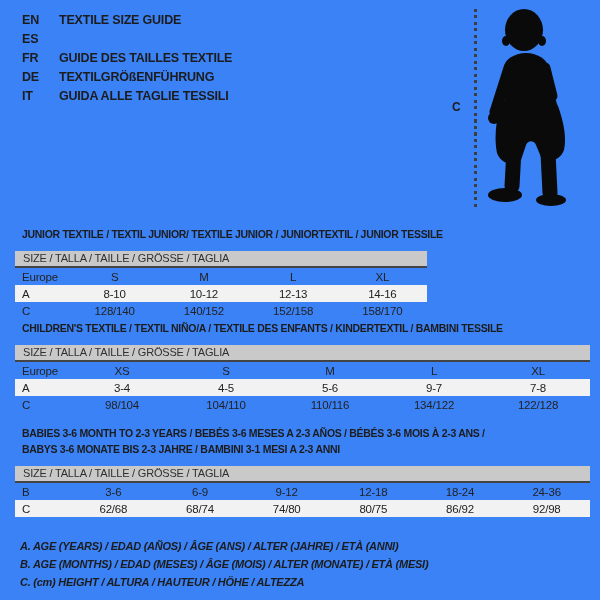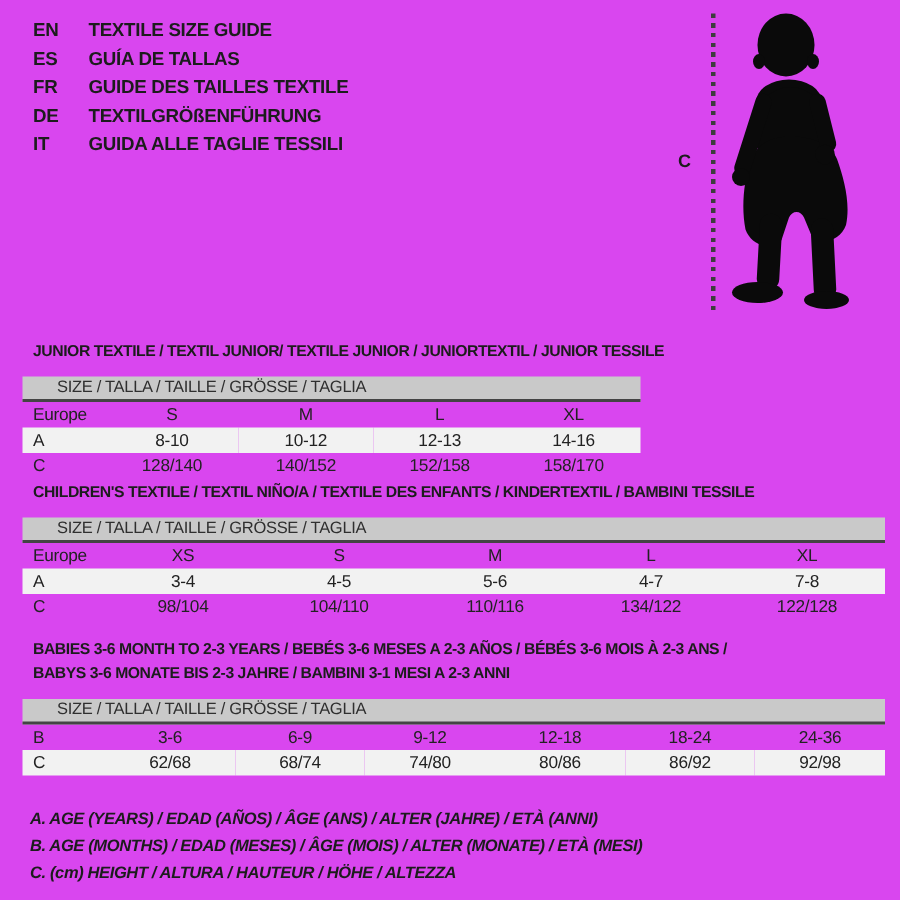--- a/index.html
+++ b/index.html
@@ -1,16 +1,16 @@
 <!DOCTYPE html>
 <html><head>
 <meta charset="utf-8">
 <style>
   html,body{margin:0;padding:0;background:#fff;}
-  .page{position:relative;width:600px;height:600px;background:#d946ef;overflow:hidden;
+  .page{position:relative;width:600px;height:600px;background:#3b82f6;overflow:hidden;
         font-family:"Liberation Sans",sans-serif;color:#1c1c1c;}
 
   
   .lang-list{position:absolute;left:22px;top:11px;}
   .lang-row{display:flex;line-height:19px;}
   .lang-code{width:37px;font-weight:700;font-size:12.5px;letter-spacing:-0.2px;}
   .lang-title{font-weight:700;font-size:12.5px;letter-spacing:-0.2px;white-space:nowrap;text-align:center;}
 
   
   .measure-line{position:absolute;left:474px;top:9px;width:2.5px;height:198px;
@@ -19,21 +19,21 @@
   .baby-svg{position:absolute;left:484px;top:8px;width:96px;height:198px;}
 
   
   .sec{position:absolute;left:15px;width:412px;}
   .sec0{top:226px;width:412px;}
   .sec1{top:320px;width:575px;}
   .sec2{top:425px;width:575px;}
   .sec-title{margin-left:7px;}
   .sec-title-line{font-weight:700;font-size:10.5px;letter-spacing:-0.3px;line-height:16px;white-space:nowrap;}
   .band{margin-top:9px;height:15px;line-height:15px;background:#c9c9c9;
-        border-bottom:2px solid #444;font-size:11px;padding-left:23px;color:#2f2f2f;
+        border-bottom:2px solid #444;font-size:11px;padding-left:8px;color:#2f2f2f;
         letter-spacing:-0.2px;}
   table.size-table{width:100%;border-collapse:collapse;table-layout:fixed;}
   table.size-table td{height:17px;font-size:11.5px;text-align:center;padding:0;
         color:#222;letter-spacing:-0.2px;vertical-align:middle;}
   table.size-table td.lbl{text-align:left;padding-left:7px;}
   tr.shaded{background:#f2f2f2;}
 
   
   .notes{position:absolute;left:20px;top:537px;font-style:italic;}
   .note{font-weight:700;font-size:11px;letter-spacing:-0.25px;line-height:18px;white-space:nowrap;}
@@ -43,21 +43,20 @@
 
 <div class="page">
 
   <div class="lang-list">
       <div class="lang-row">
         <span class="lang-code">EN</span>
         <span class="lang-title">TEXTILE SIZE GUIDE</span>
       </div>
       <div class="lang-row">
         <span class="lang-code">ES</span>
-        <span class="lang-title">GUÍA DE TALLAS</span>
       </div>
       <div class="lang-row">
         <span class="lang-code">FR</span>
         <span class="lang-title">GUIDE DES TAILLES TEXTILE</span>
       </div>
       <div class="lang-row">
         <span class="lang-code">DE</span>
         <span class="lang-title">TEXTILGRÖßENFÜHRUNG</span>
       </div>
       <div class="lang-row">
@@ -148,21 +147,21 @@
             <td>S</td>
             <td>M</td>
             <td>L</td>
             <td>XL</td>
           </tr>
           <tr class="shaded">
             <td class="lbl">A</td>
             <td>3-4</td>
             <td>4-5</td>
             <td>5-6</td>
-            <td>4-7</td>
+            <td>9-7</td>
             <td>7-8</td>
           </tr>
           <tr class="">
             <td class="lbl">C</td>
             <td>98/104</td>
             <td>104/110</td>
             <td>110/116</td>
             <td>134/122</td>
             <td>122/128</td>
           </tr>
@@ -194,21 +193,21 @@
             <td>9-12</td>
             <td>12-18</td>
             <td>18-24</td>
             <td>24-36</td>
           </tr>
           <tr class="shaded">
             <td class="lbl">C</td>
             <td>62/68</td>
             <td>68/74</td>
             <td>74/80</td>
-            <td>80/86</td>
+            <td>80/75</td>
             <td>86/92</td>
             <td>92/98</td>
           </tr>
         </tbody>
       </table>
   </div>
 
   <div class="notes">
       <div class="note">A. AGE (YEARS) / EDAD (AÑOS) / ÂGE (ANS) / ALTER (JAHRE) / ETÀ (ANNI)</div>
       <div class="note">B. AGE (MONTHS) / EDAD (MESES) / ÂGE (MOIS) / ALTER (MONATE) / ETÀ (MESI)</div>

